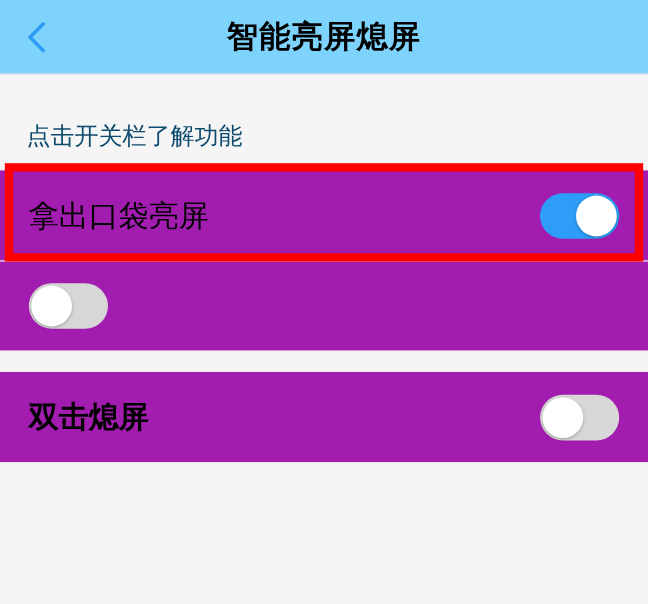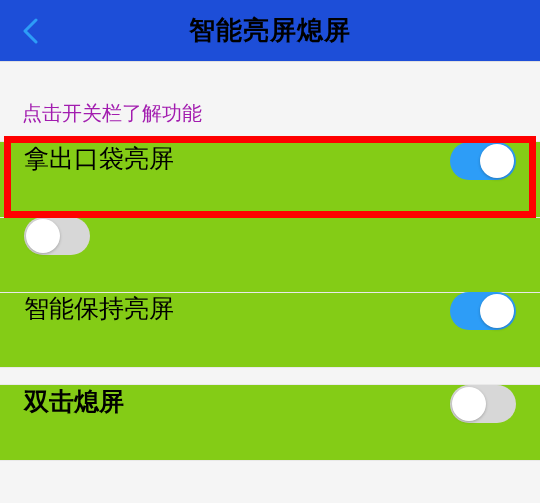--- a/index.html
+++ b/index.html
@@ -5,21 +5,21 @@
     * { margin: 0; padding: 0; box-sizing: border-box; }
     body {
       width: 540px;
       height: 503px;
       background: #f5f5f5;
       font-family: -apple-system, "Helvetica Neue", Arial, sans-serif;
       overflow: hidden;
     }
     .header {
       height: 62px;
-      background: #1d4ed8;
+      background: #7dd3fc;
       display: flex;
       align-items: center;
       position: relative;
       border-bottom: 1px solid #e0e0e0;
     }
     .back-btn {
       position: absolute;
       left: 18px;
       top: 50%;
       transform: translateY(-50%);
@@ -33,30 +33,30 @@
     .title {
       width: 100%;
       text-align: center;
       font-size: 26px;
       font-weight: 600;
       color: #000;
       letter-spacing: 1px;
     }
     .section-hint {
       padding: 38px 22px 14px 22px;
-      color: #a21caf;
+      color: #0c4a6e;
       font-size: 20px;
     }
     .list { background: #fff; }
     .row {
       position: relative;
       height: 75px;
-      background: #84cc16;
+      background: #a21caf;
       display: flex;
-      align-items: flex-start;
+      align-items: center;
       padding: 0 24px;
     }
     .row + .row::before {
       content: "";
       position: absolute;
       left: 0; right: 0; top: 0;
       height: 1px;
       background: #e9e9e9;
     }
     .row-label {
@@ -121,26 +121,20 @@
     <div class="row-label">拿出口袋亮屏</div>
     <div class="toggle on">
         <div class="knob"></div>
       </div>
   </div>
   <div class="row">
     <div class="toggle off">
         <div class="knob"></div>
       </div>
   </div>
-  <div class="row">
-    <div class="row-label">智能保持亮屏</div>
-    <div class="toggle on">
-        <div class="knob"></div>
-      </div>
-  </div>
 </div>
 
 <div class="spacer"></div>
 
 <div class="list list-bottom">
   <div class="row">
     <div class="row-label">双击熄屏</div>
     <div class="toggle off">
         <div class="knob"></div>
       </div>

